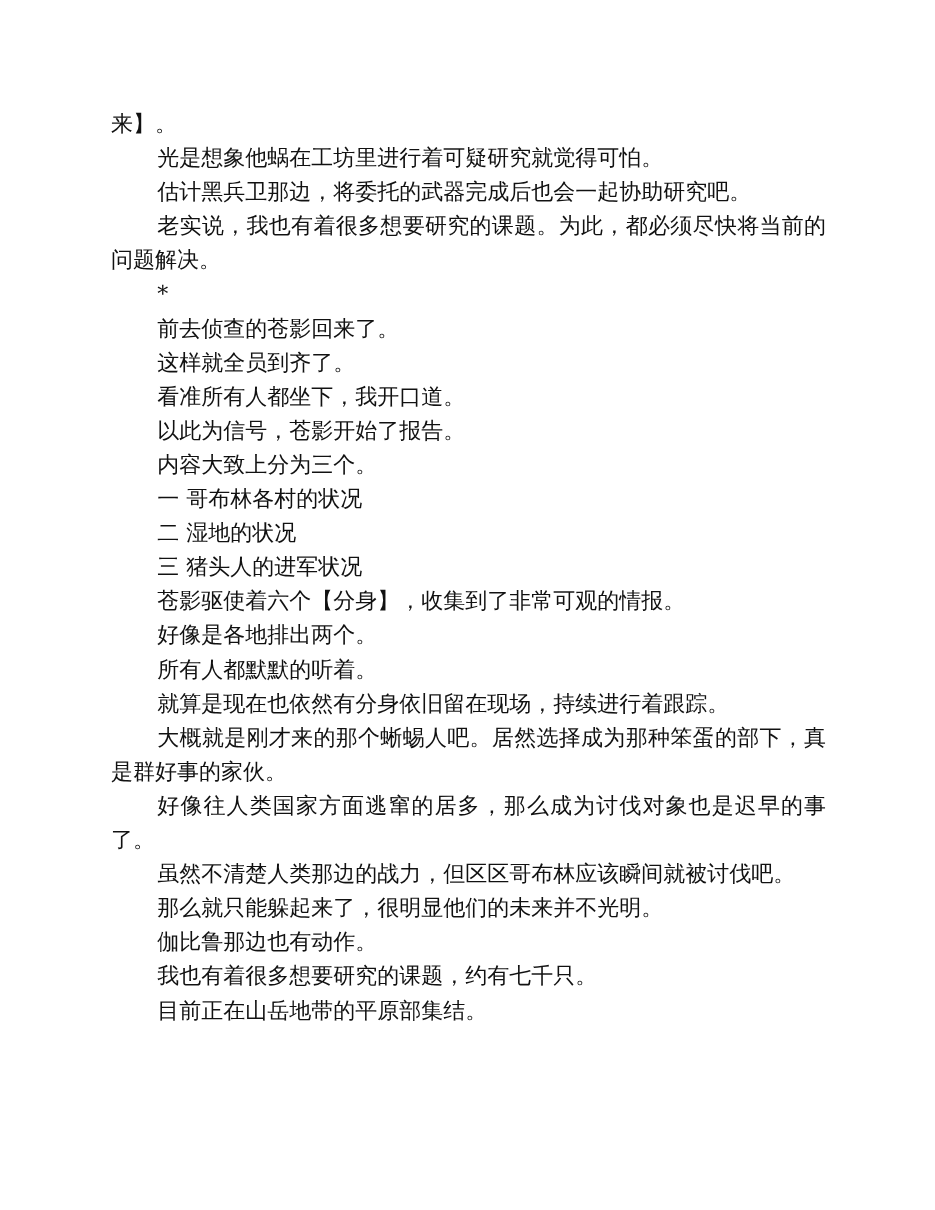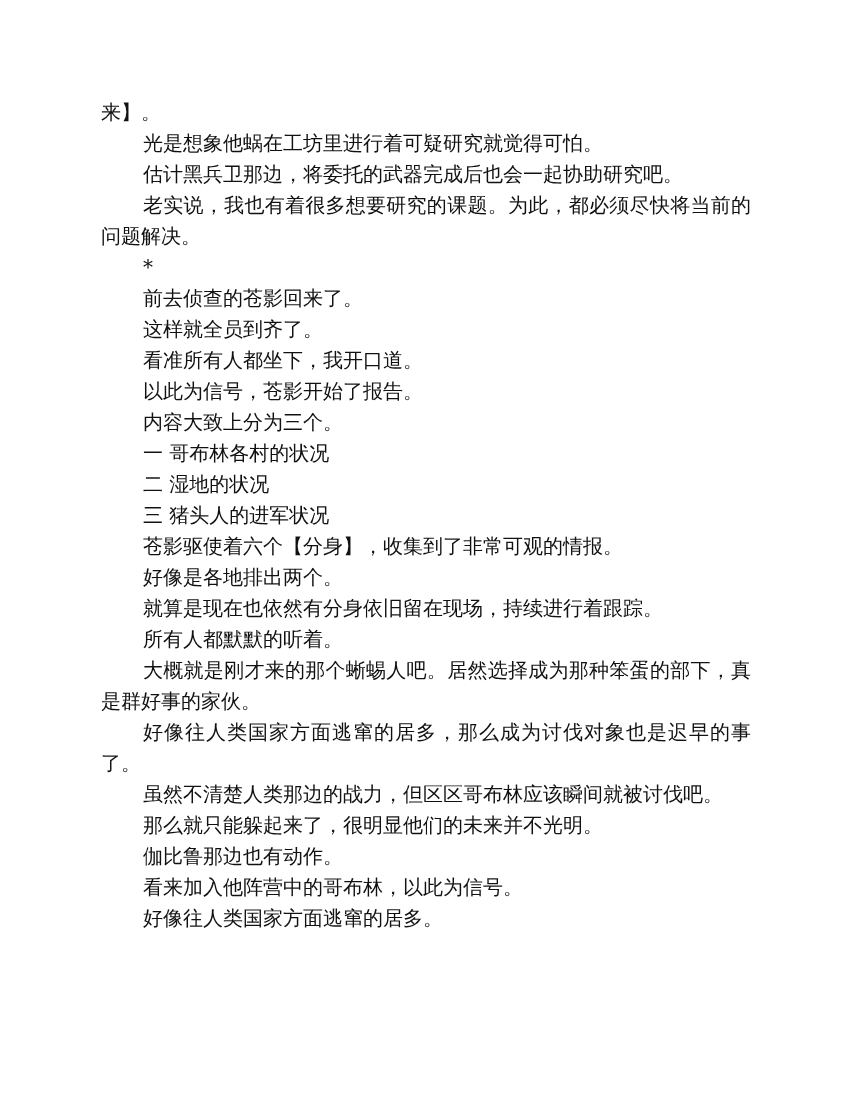--- a/index.html
+++ b/index.html
@@ -46,22 +46,22 @@
   <p class="para">前去侦查的苍影回来了。</p>
   <p class="para">这样就全员到齐了。</p>
   <p class="para">看准所有人都坐下，我开口道。</p>
   <p class="para">以此为信号，苍影开始了报告。</p>
   <p class="para">内容大致上分为三个。</p>
   <p class="para">一 哥布林各村的状况</p>
   <p class="para">二 湿地的状况</p>
   <p class="para">三 猪头人的进军状况</p>
   <p class="para">苍影驱使着六个【分身】，收集到了非常可观的情报。</p>
   <p class="para">好像是各地排出两个。</p>
+  <p class="para">所有人都默默的听着。</p>
   <p class="para">就算是现在也依然有分身依旧留在现场，持续进行着跟踪。</p>
-  <p class="para">所有人都默默的听着。</p>
   <p class="para">大概就是刚才来的那个蜥蜴人吧。居然选择成为那种笨蛋的部下，真是群好事的家伙。</p>
   <p class="para">好像往人类国家方面逃窜的居多，那么成为讨伐对象也是迟早的事了。</p>
   <p class="para">虽然不清楚人类那边的战力，但区区哥布林应该瞬间就被讨伐吧。</p>
   <p class="para">那么就只能躲起来了，很明显他们的未来并不光明。</p>
   <p class="para">伽比鲁那边也有动作。</p>
-  <p class="para">看来加入他阵营中的哥布林，以此为信号。</p>
-  <p class="para">好像往人类国家方面逃窜的居多。</p>
+  <p class="para">我也有着很多想要研究的课题，约有七千只。</p>
+  <p class="para">目前正在山岳地带的平原部集结。</p>
 </div>
 
 </body></html>

